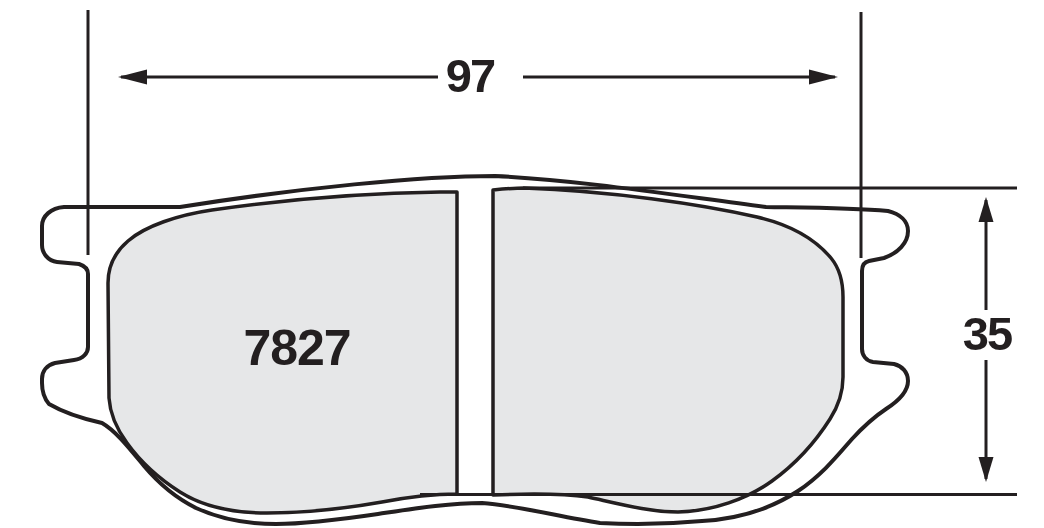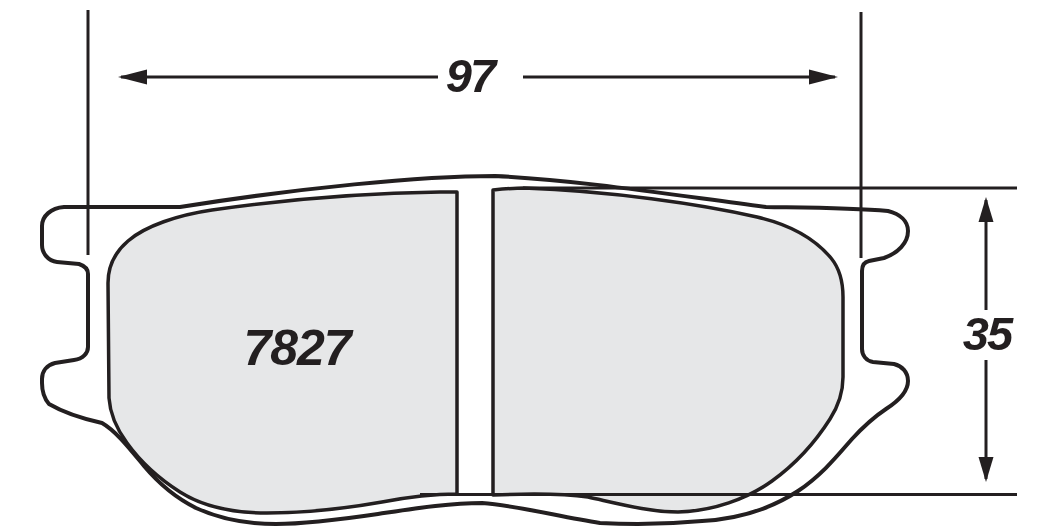--- a/index.html
+++ b/index.html
@@ -6,21 +6,20 @@
     margin: 0;
     padding: 0;
     background: #ffffff;
   }
   .canvas {
     position: relative;
     width: 1044px;
     height: 528px;
     background: #ffffff;
     overflow: hidden;
-    font-style: italic;
   }
   svg { display: block; }
   .outline {
     fill: #ffffff;
     stroke: #231f20;
     stroke-width: 4;
     stroke-linejoin: round;
   }
   .friction {
     stroke: #231f20;

